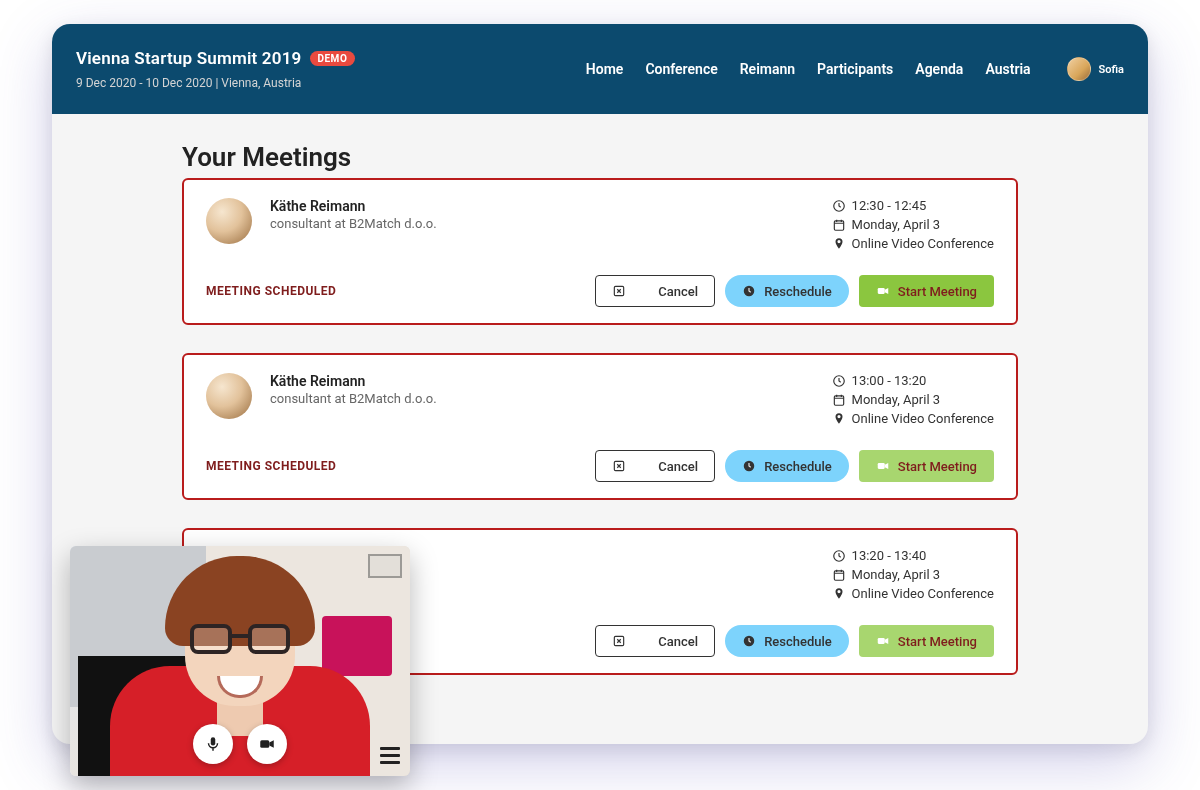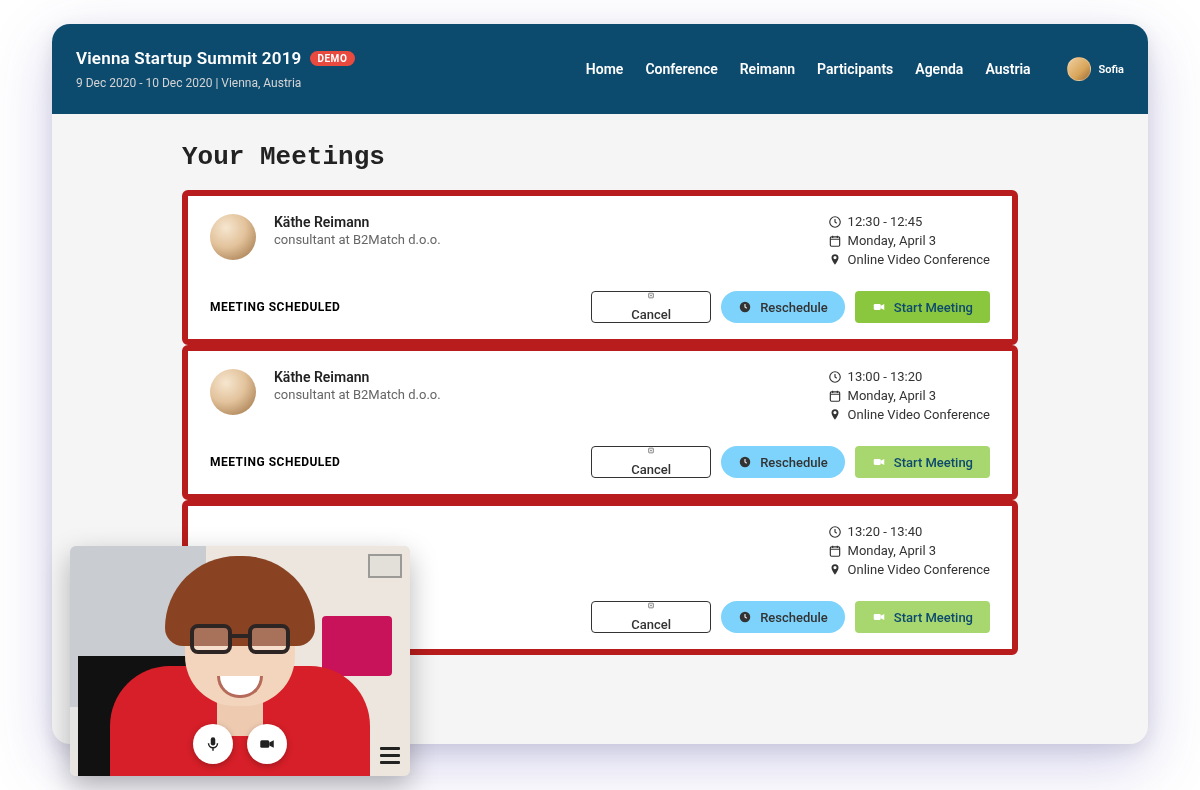--- a/index.html
+++ b/index.html
@@ -46,65 +46,65 @@
   .nav a { color: #fff; text-decoration: none; font-size: 14px; font-weight: 600; cursor: pointer; }
   .user { display: flex; align-items: center; gap: 8px; margin-left: 14px; }
   .user .avatar {
     width: 24px; height: 24px; border-radius: 50%;
     background: linear-gradient(135deg,#f0cfa1,#d9a65a 60%,#9a6c3a);
     border: 1px solid #fff3;
   }
   .user .name { font-size: 11px; font-weight: 600; }
 
   .content { padding: 28px 130px 20px; }
-  h1.page-title { font-size: 26px; font-weight: 600; color: #222; margin-bottom: 18px; font-family: Liberation Mono, monospace; }
+  h1.page-title { font-size: 26px; font-weight: 600; color: #222; margin-bottom: 6px; }
 
   .tabs { display: flex; gap: 26px; margin-bottom: 18px; }
   .tab { font-size: 14px; font-weight: 600; color: #2b2b2b; cursor: pointer; padding-bottom: 4px; }
   .tab.active { text-decoration: underline; text-underline-offset: 4px; }
 
   .card {
     background: #fff;
-    border: 6px solid #b91c1c;
+    border: 2px solid #b91c1c;
     border-radius: 6px;
     padding: 18px 22px 16px;
-    margin-bottom: 0;
+    margin-bottom: 28px;
   }
   .card-top { display: flex; justify-content: space-between; }
   .person { display: flex; gap: 18px; align-items: flex-start; }
   .person .pavatar {
     width: 46px; height: 46px; border-radius: 50%;
     background: radial-gradient(circle at 35% 30%, #f6e6cf 0%, #e2c29b 45%, #b38b5f 80%);
     flex-shrink: 0;
   }
   .person .pname { font-size: 14px; font-weight: 600; color: #222; }
   .person .prole { font-size: 13px; color: #666; margin-top: 2px; }
 
   .info { font-size: 13px; color: #333; }
   .info .row { display: flex; align-items: center; gap: 6px; margin-bottom: 4px; }
   .info svg { width: 14px; height: 14px; flex-shrink: 0; }
 
   .card-bottom {
     display: flex; justify-content: space-between; align-items: center;
     margin-top: 20px;
   }
-  .status { color: #000000; font-size: 12px; font-weight: 700; letter-spacing: .5px; }
+  .status { color: #7f1d1d; font-size: 12px; font-weight: 700; letter-spacing: .5px; }
 
   .actions { display: flex; gap: 10px; }
   .btn {
     display: inline-flex; align-items: center; gap: 8px;
     height: 32px; padding: 0 16px;
     border-radius: 4px; font-size: 13px; font-weight: 500;
     cursor: pointer; border: 1px solid transparent;
     background: #fff;
   }
   .btn svg { width: 14px; height: 14px; }
-  .btn.outline-dark { border-color: #333; color: #333; min-width: 120px; justify-content: space-between; flex-direction: column; }
+  .btn.outline-dark { border-color: #333; color: #333; min-width: 120px; justify-content: space-between; }
   .btn.pill-grey { background: #7dd3fc; color: #333; border-radius: 16px; min-width: 120px; justify-content: center; }
-  .btn.green { background: #8bc63f; color: #0c4a6e; min-width: 120px; justify-content: center; }
+  .btn.green { background: #8bc63f; color: #7f1d1d; min-width: 120px; justify-content: center; }
   .btn.green.dim { background: #a8d66f; }
 
   
   .video {
     position: absolute;
     left: 70px; bottom: 14px;
     width: 340px; height: 230px;
     border-radius: 6px;
     background: linear-gradient(135deg,#dfe7ef 0%, #e9e4df 45%, #d5c9be 100%);
     box-shadow: 0 10px 28px rgba(0,0,0,0.28);

